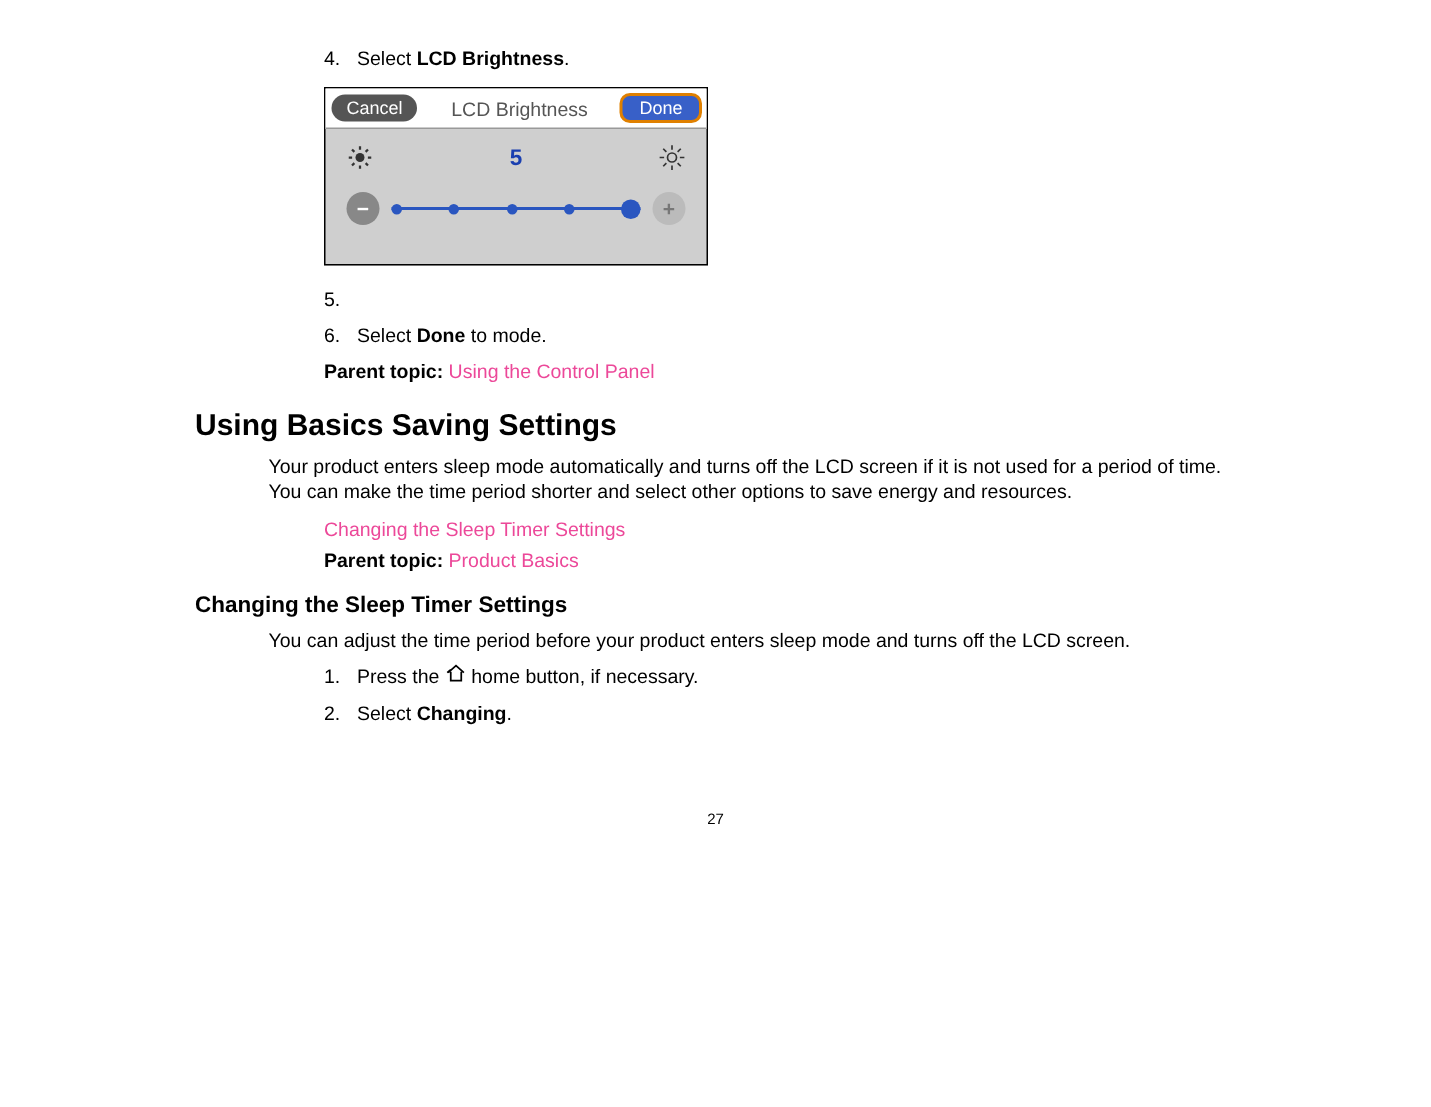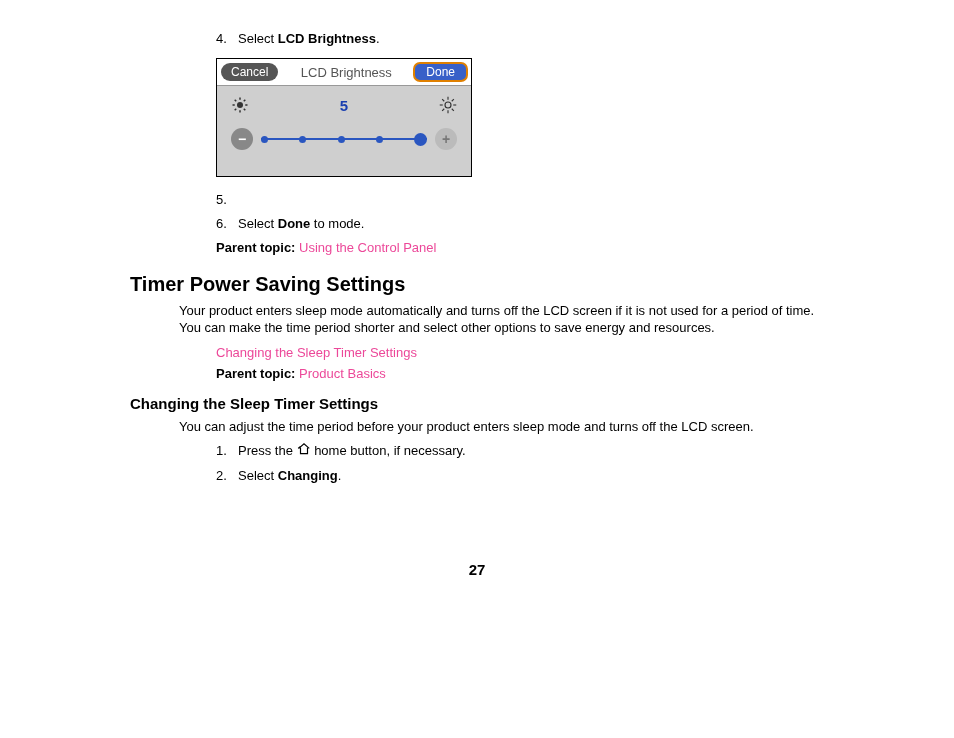--- a/index.html
+++ b/index.html
@@ -44,23 +44,23 @@
     margin-left: 86px;
     margin-top: 4px;
     margin-bottom: 4px;
   }
   .links-block {
     margin-left: 86px;
     line-height: 1.5;
   }
   .page-num {
     text-align: center;
-    font-weight: bold;
-    font-size: 15px;
-    margin-top: 76px;
+    font-weight: normal;
+    font-size: 10px;
+    margin-top: 56px;
   }
 
   
   .lcd-figure {
     margin: 10px 0 14px 86px;
     width: 254px;
     border: 1px solid #000;
     background: #cfcfcf;
   }
   .lcd-header {
@@ -221,21 +221,21 @@
     <span>
       <span>Select </span><span class="bold">Done</span><span> to mode.</span>
     </span>
   </div>
 </div>
 
 <div class="parent-topic">
   <span class="bold">Parent topic: </span><a href="#" class="link">Using the Control Panel</a>
 </div>
 
-<h2 class="section-h">Timer Power Saving Settings</h2>
+<h2 class="section-h">Using Basics Saving Settings</h2>
 <div class="body-text">Your product enters sleep mode automatically and turns off the LCD screen if it is not used for a period of time. You can make the time period shorter and select other options to save energy and resources.</div>
 <div class="links-block">
   <a href="#" class="link">Changing the Sleep Timer Settings</a><br>
 </div>
 <div class="parent-topic">
   <span class="bold">Parent topic: </span><a href="#" class="link">Product Basics</a>
 </div>
 
 <h3 class="sub-h">Changing the Sleep Timer Settings</h3>
 <div class="body-text">You can adjust the time period before your product enters sleep mode and turns off the LCD screen.</div>

